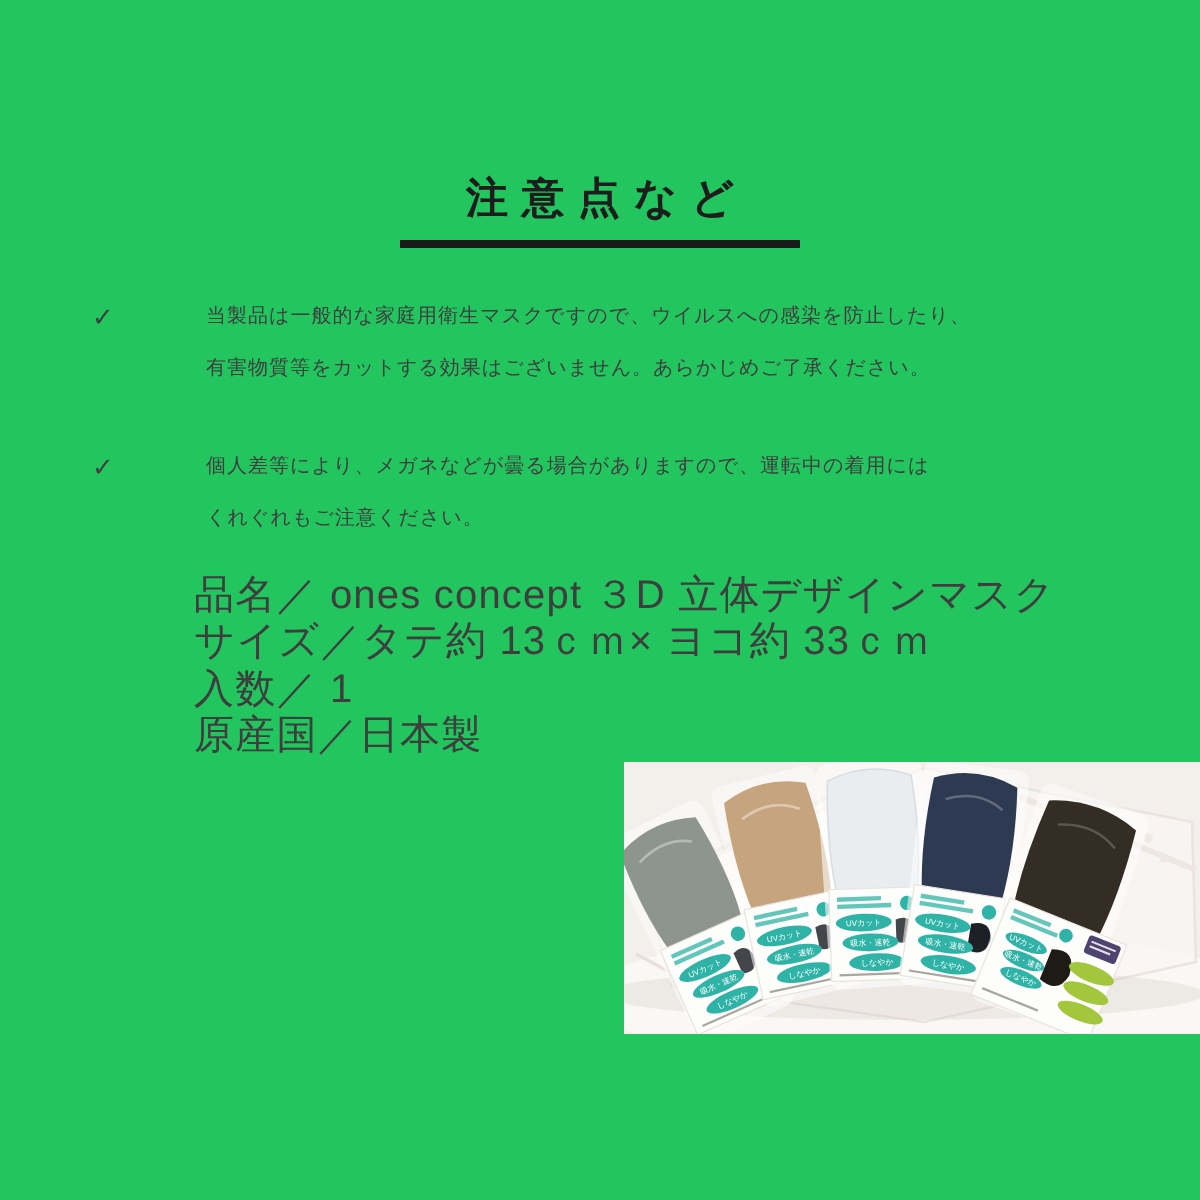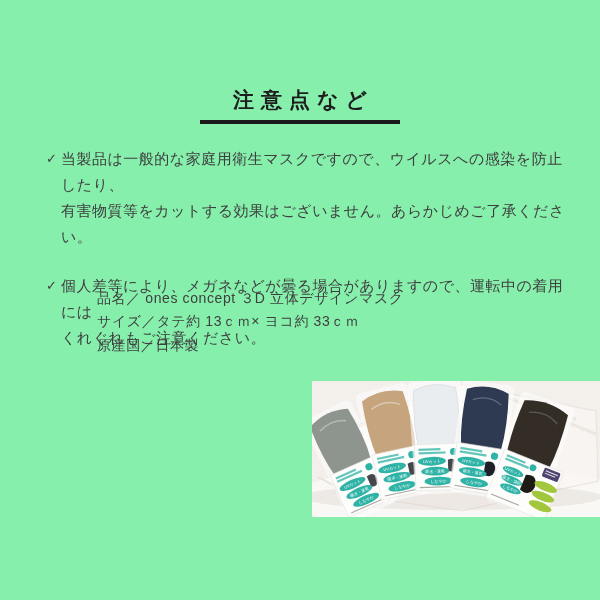--- a/index.html
+++ b/index.html
@@ -1,35 +1,35 @@
 <!DOCTYPE html>
 <html><head>
 <meta charset="utf-8">
 <style>
   html,body{margin:0;padding:0;background:#fff;}
   .page{
-    position:relative;width:600px;height:600px;background:#86efac;overflow:hidden;
+    position:relative;width:600px;height:600px;background:#22c55e;overflow:hidden;
     font-family:"Liberation Sans","DejaVu Sans",sans-serif;color:#3e3e3e;
   }
   .header{position:absolute;top:86px;left:0;width:600px;text-align:center;}
   .page-title{
     font-size:21px;font-weight:700;color:#1d1d1d;letter-spacing:7px;text-indent:7px;
     margin:0;line-height:1.3;
   }
   .title-underline{width:200px;height:4px;background:#1a1a1a;margin:7px auto 0;}
   .notes{position:absolute;left:46px;top:146px;width:530px;}
   .note{display:flex;margin:0 0 23px 0;}
   .note .check{
     width:15px;flex:0 0 15px;font-size:13px;line-height:26px;color:#3e3e3e;
   }
   .note .note-text{
-    font-size:15px;line-height:26px;white-space:pre-line;letter-spacing:0.5px;
+    font-size:10px;line-height:26px;white-space:pre-line;letter-spacing:0.5px;margin-left:42px;
   }
   .details{position:absolute;left:97px;top:287px;}
-  .detail-line{font-size:14px;line-height:23.4px;letter-spacing:0.6px;}
+  .detail-line{font-size:20px;line-height:23.4px;letter-spacing:0.6px;}
   .photo{
     position:absolute;left:312px;top:381px;width:288px;height:136px;overflow:hidden;
   }
   .photo svg{display:block;}
   .badge-text{fill:#ffffff;font-size:4px;font-family:"Liberation Sans","DejaVu Sans",sans-serif;}
 </style>
 </head>
 <body>
 
 <div class="page">
@@ -48,20 +48,21 @@
     <div class="note">
       <span class="check">✓</span>
       <span class="note-text">個人差等により、メガネなどが曇る場合がありますので、運転中の着用には
 くれぐれもご注意ください。</span>
     </div>
   </div>
 
   <div class="details">
     <div class="detail-line">品名／ ones concept ３D 立体デザインマスク</div>
     <div class="detail-line">サイズ／タテ約 13ｃｍ× ヨコ約 33ｃｍ</div>
+    <div class="detail-line">入数／ 1</div>
     <div class="detail-line">原産国／日本製</div>
   </div>
 
   <div class="photo">
     <svg width="288" height="136" viewBox="0 0 288 136">
 
       <rect x="0" y="0" width="288" height="136" fill="#f3efeb"></rect>
       <ellipse cx="150" cy="118" rx="170" ry="34" fill="#faf8f6" opacity="0.9"></ellipse>
 
       <g opacity="0.85">

